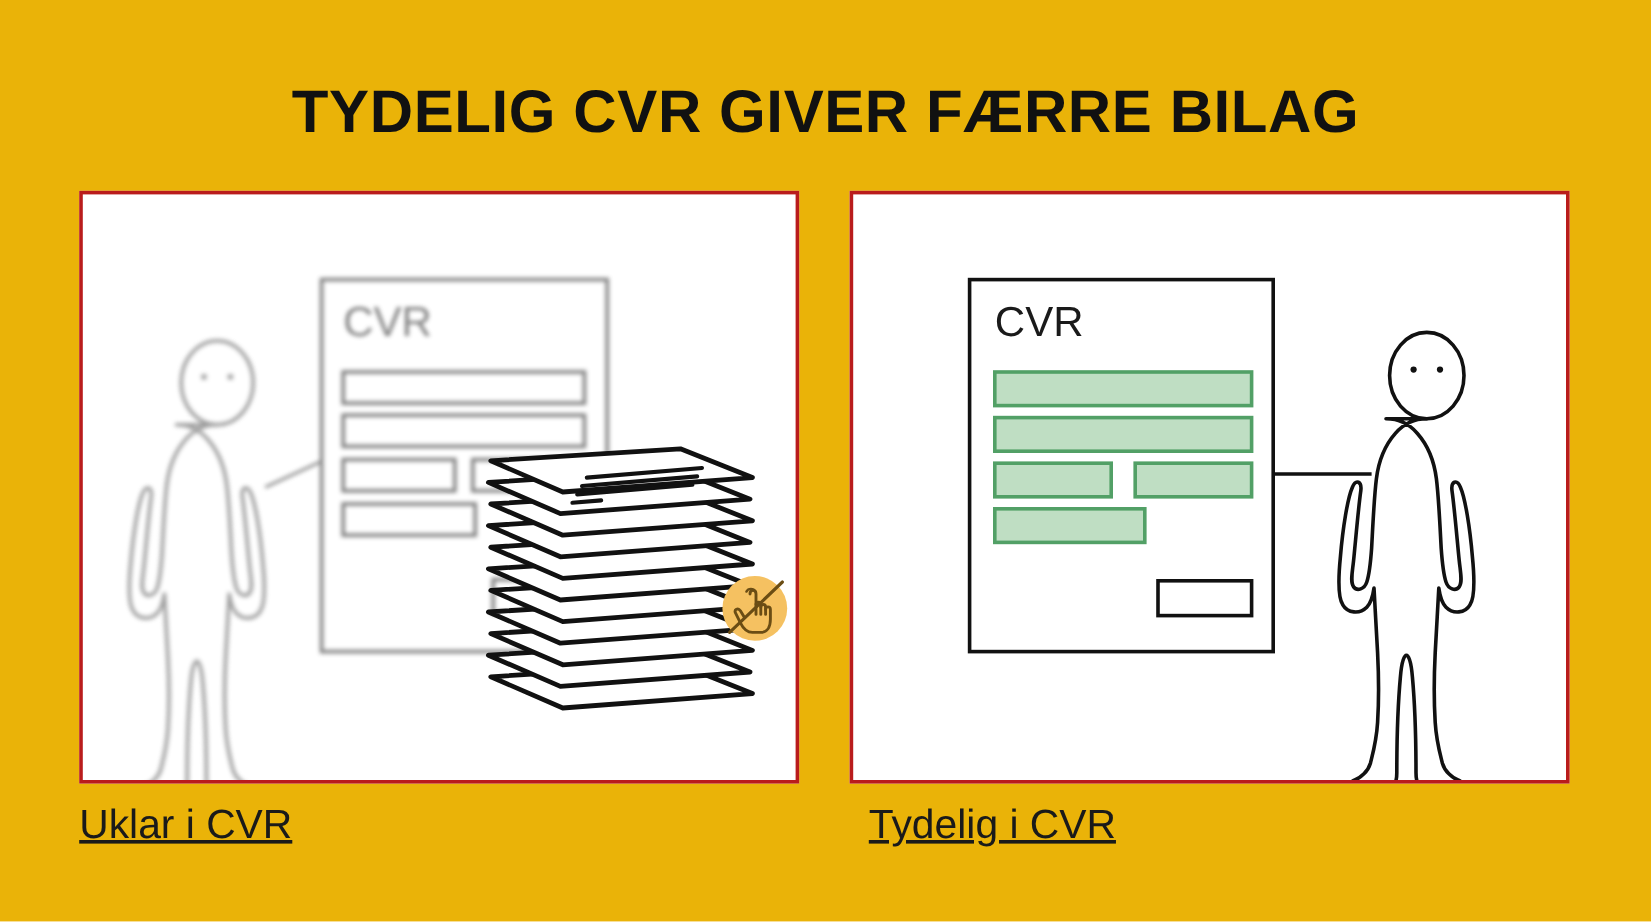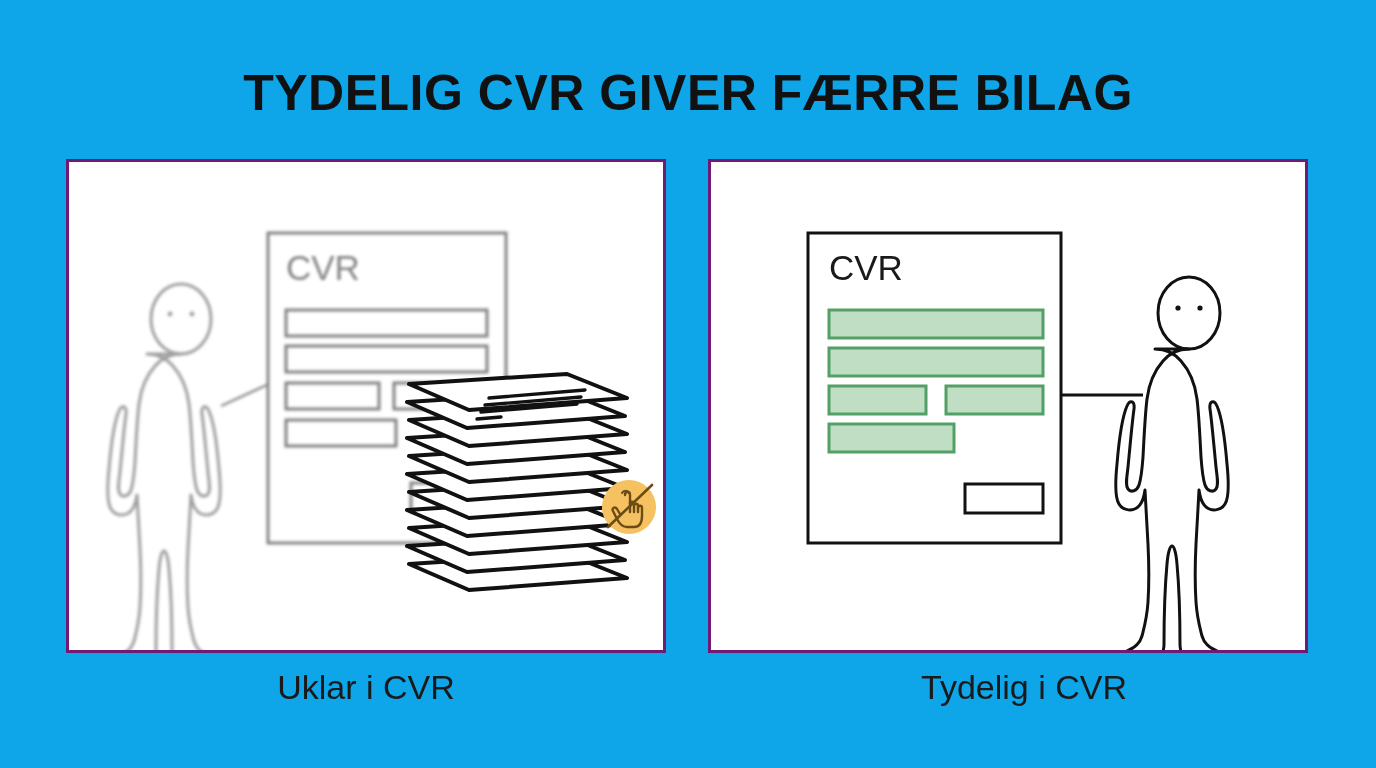--- a/index.html
+++ b/index.html
@@ -13,21 +13,21 @@
     font-family: "Liberation Sans", sans-serif;
     color: #111111;
     overflow: hidden;
     position: relative;
   }
 
   .page {
     position: relative;
     width: 1376px;
     height: 768px;
-    background: #0ea5e9;
+    background: #eab308;
   }
 
   
   .title {
     position: absolute;
     left: 0;
     top: 66px;
     width: 1376px;
     text-align: center;
     font-size: 50px;
@@ -37,43 +37,44 @@
     line-height: 1.1;
     white-space: nowrap;
   }
 
   
   .panel {
     position: absolute;
     top: 159px;
     width: 600px;
     height: 494px;
-    border: 3px solid #701a75;
+    border: 3px solid #b91c1c;
     background: #ffffff;
     box-sizing: border-box;
   }
   .panel-left  { left: 66px;  }
   .panel-right { left: 708px; }
 
   .panel-inner {
     position: absolute;
     inset: 0;
     overflow: hidden;
   }
 
   
   .caption {
     position: absolute;
     top: 668px;
     width: 600px;
-    text-align: center;
+    text-align: left;
     font-size: 34px;
     font-weight: 400;
     color: #1a1a1a;
     white-space: nowrap;
+    text-decoration: underline;
   }
   .caption-left  { left: 66px;  }
   .caption-right { left: 724px; }
 
   
   .layer {
     position: absolute;
     left: 0;
     top: 0;
   }

